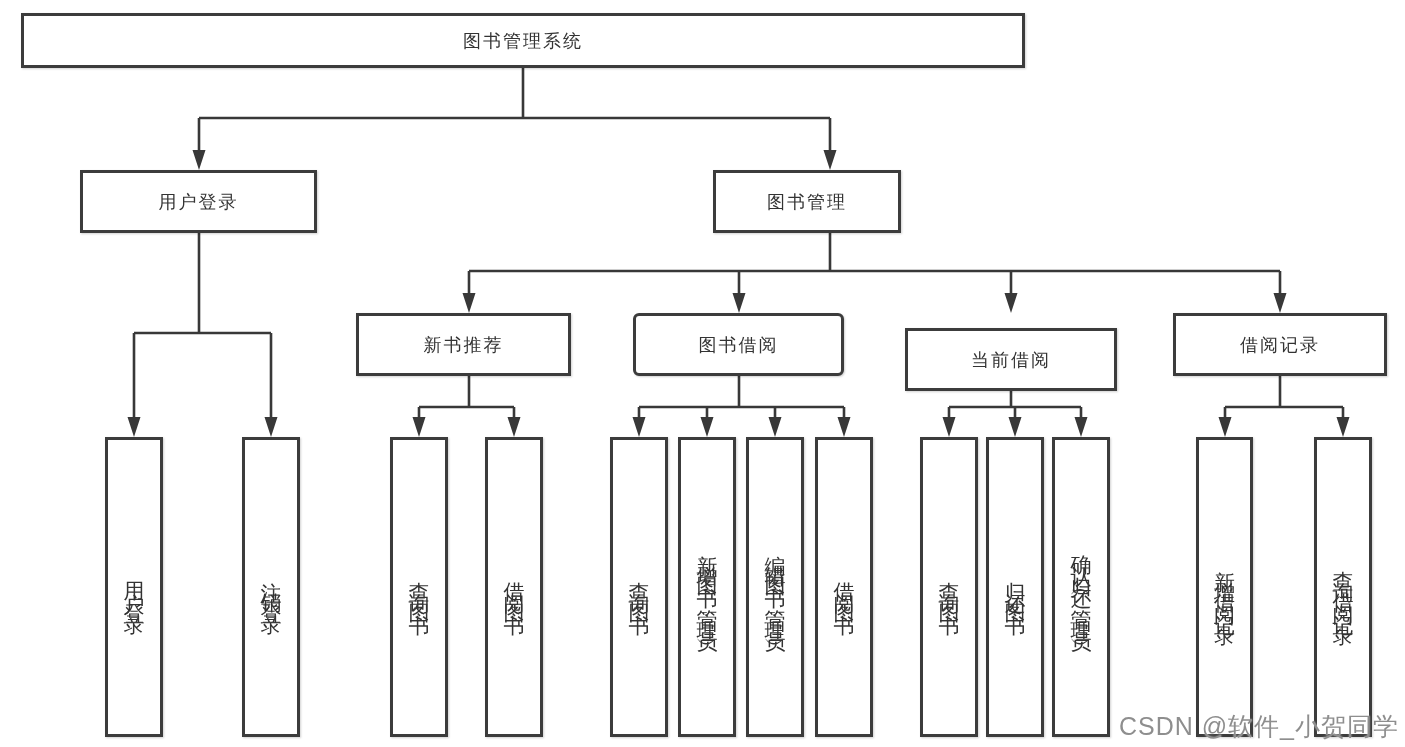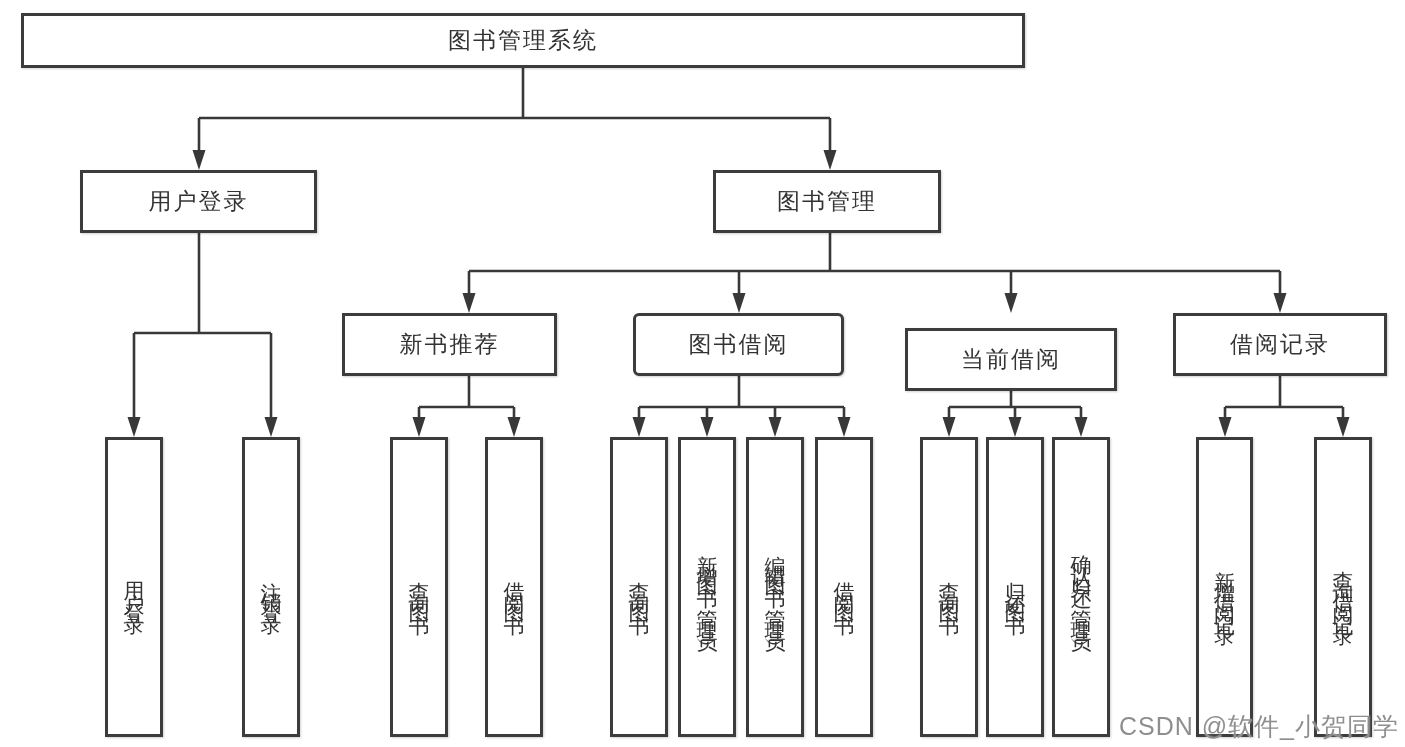--- a/index.html
+++ b/index.html
@@ -10,21 +10,21 @@
   #connectors{position:absolute;left:0;top:0;width:1405px;height:747px;}
   .cline{fill:none;stroke:var(--line-color,#383838);stroke-width:2.6;}
   .carrow{fill:var(--line-color,#383838);stroke:none;}
   .box{
     position:absolute;box-sizing:border-box;background:#fff;
     border:3px solid var(--box-border-color,#3c3c3c);
     display:flex;align-items:center;justify-content:center;
     box-shadow:1px 1px 2px rgba(0,0,0,0.18);
   }
   .box.h span{
-    font-size:23px;letter-spacing:2px;color:var(--text-color,#333333);white-space:nowrap;text-align:center;
+    font-size:18px;letter-spacing:2px;color:var(--text-color,#333333);white-space:nowrap;text-align:center;
   }
   .box.v span{
     writing-mode:vertical-rl;text-orientation:mixed;
     font-size:21px;letter-spacing:11px;color:var(--text-color,#333333);
   }
   #watermark{
     position:absolute;right:6px;bottom:4px;z-index:5;
     font-size:25px;letter-spacing:1px;color:var(--watermark-color,#8e8e8e);
     text-shadow:0 0 2px rgba(255,255,255,0.8);white-space:nowrap;
   }
@@ -65,25 +65,25 @@
     </g>
   </svg>
 
   <div class="box h" style="left:21px;top:13px;width:1004px;height:55px;">
     <span>图书管理系统</span>
   </div>
 
   <div class="box h" style="left:80px;top:170px;width:237px;height:63px;">
     <span>用户登录</span>
   </div>
-  <div class="box h" style="left:713px;top:170px;width:228px;height:63px;">
+  <div class="box h" style="left:713px;top:170px;width:188px;height:63px;">
     <span>图书管理</span>
   </div>
 
-  <div class="box h" style="left:342px;top:313px;width:215px;height:63px;">
+  <div class="box h" style="left:356px;top:313px;width:215px;height:63px;">
     <span>新书推荐</span>
   </div>
   <div class="box h" style="left:633px;top:313px;width:211px;height:63px;border-radius:6px;">
     <span>图书借阅</span>
   </div>
   <div class="box h" style="left:905px;top:313px;width:212px;height:63px;margin-top:15px;">
     <span>当前借阅</span>
   </div>
   <div class="box h" style="left:1173px;top:313px;width:214px;height:63px;">
     <span>借阅记录</span>

